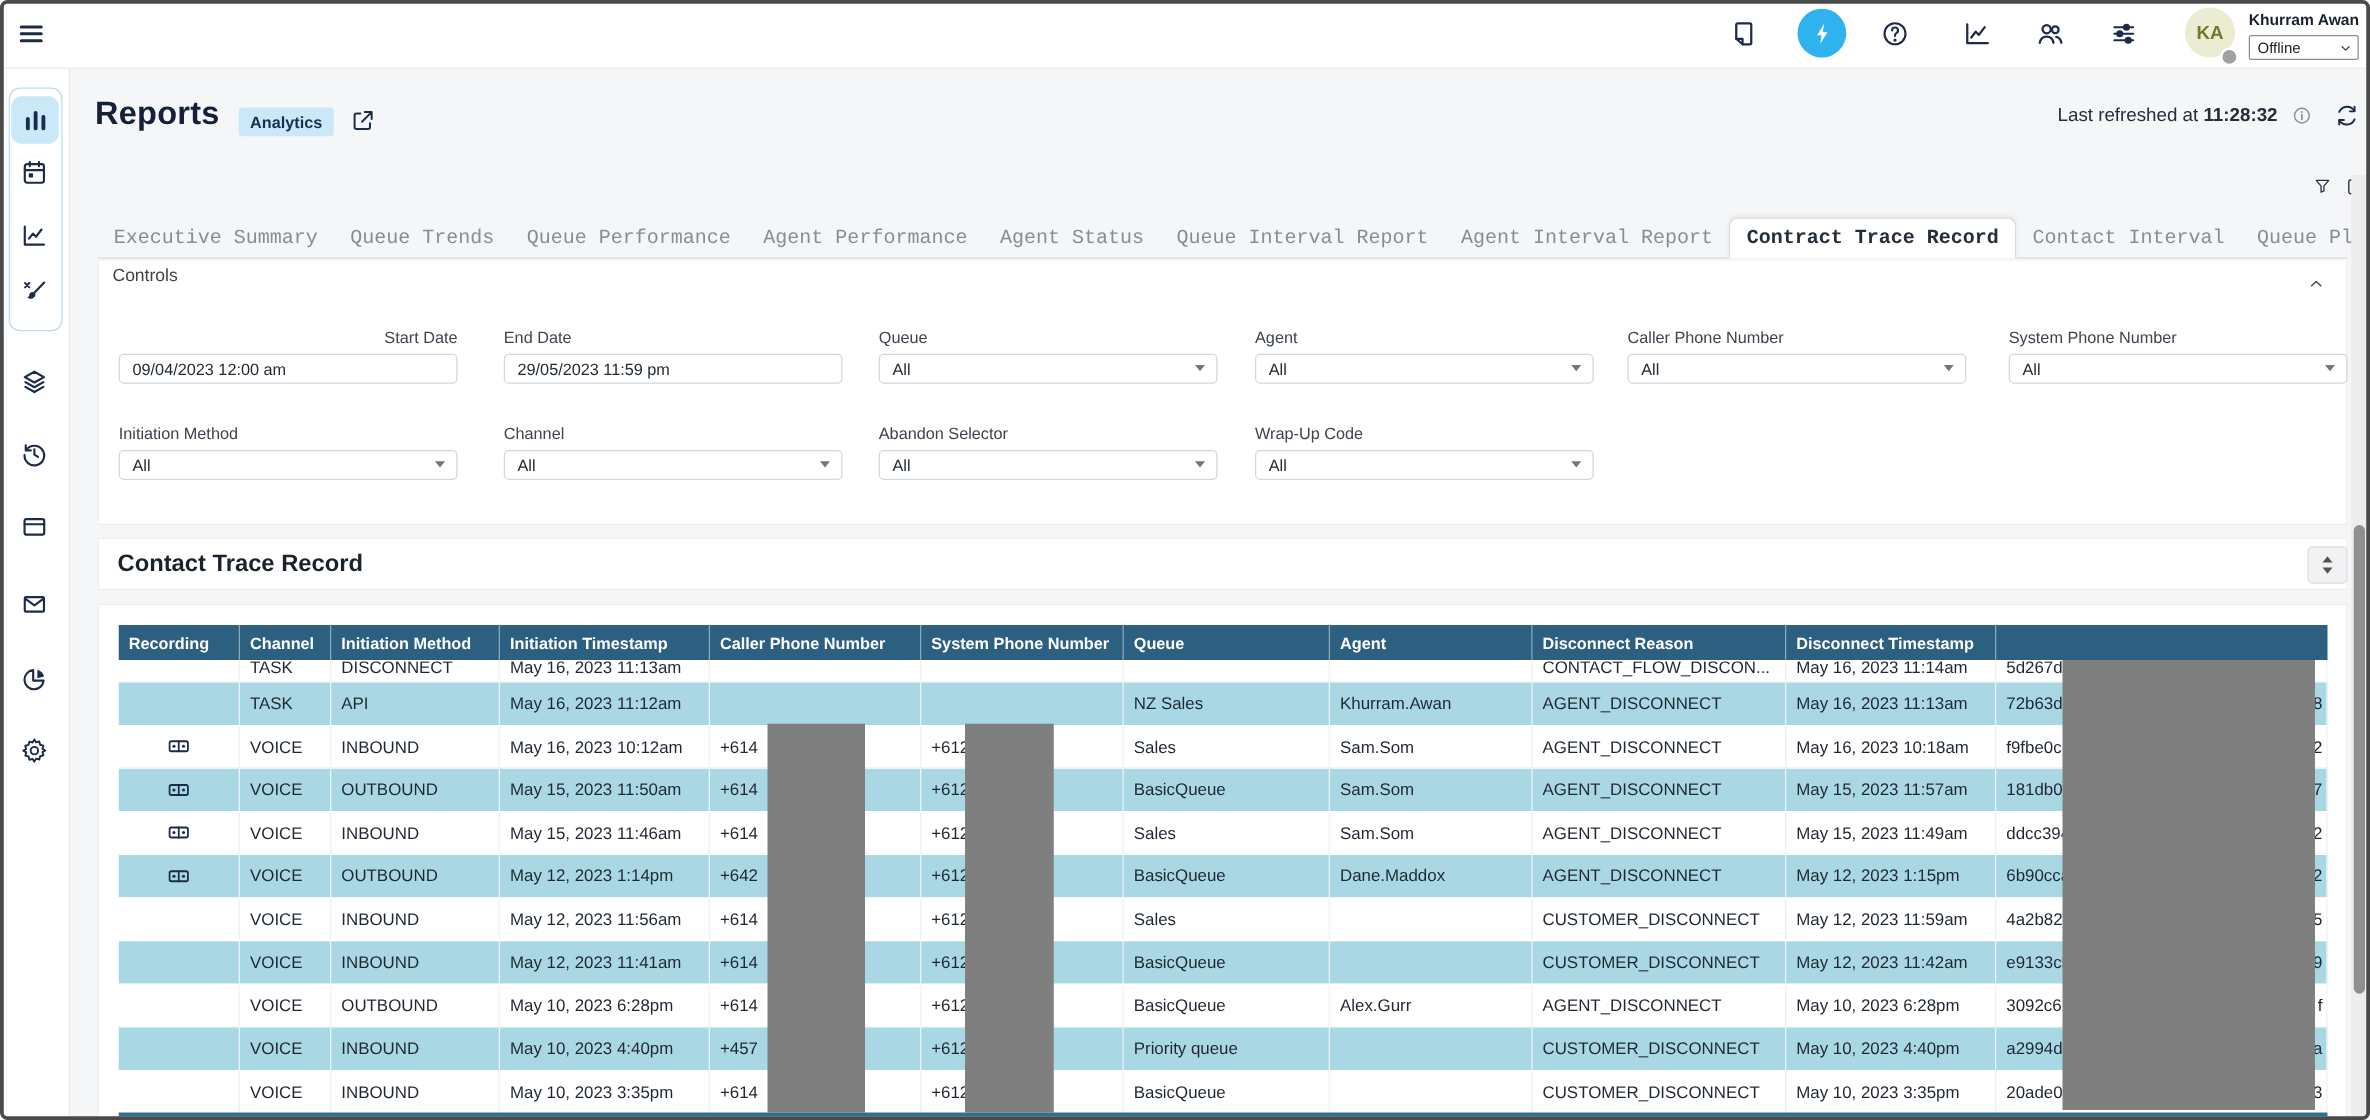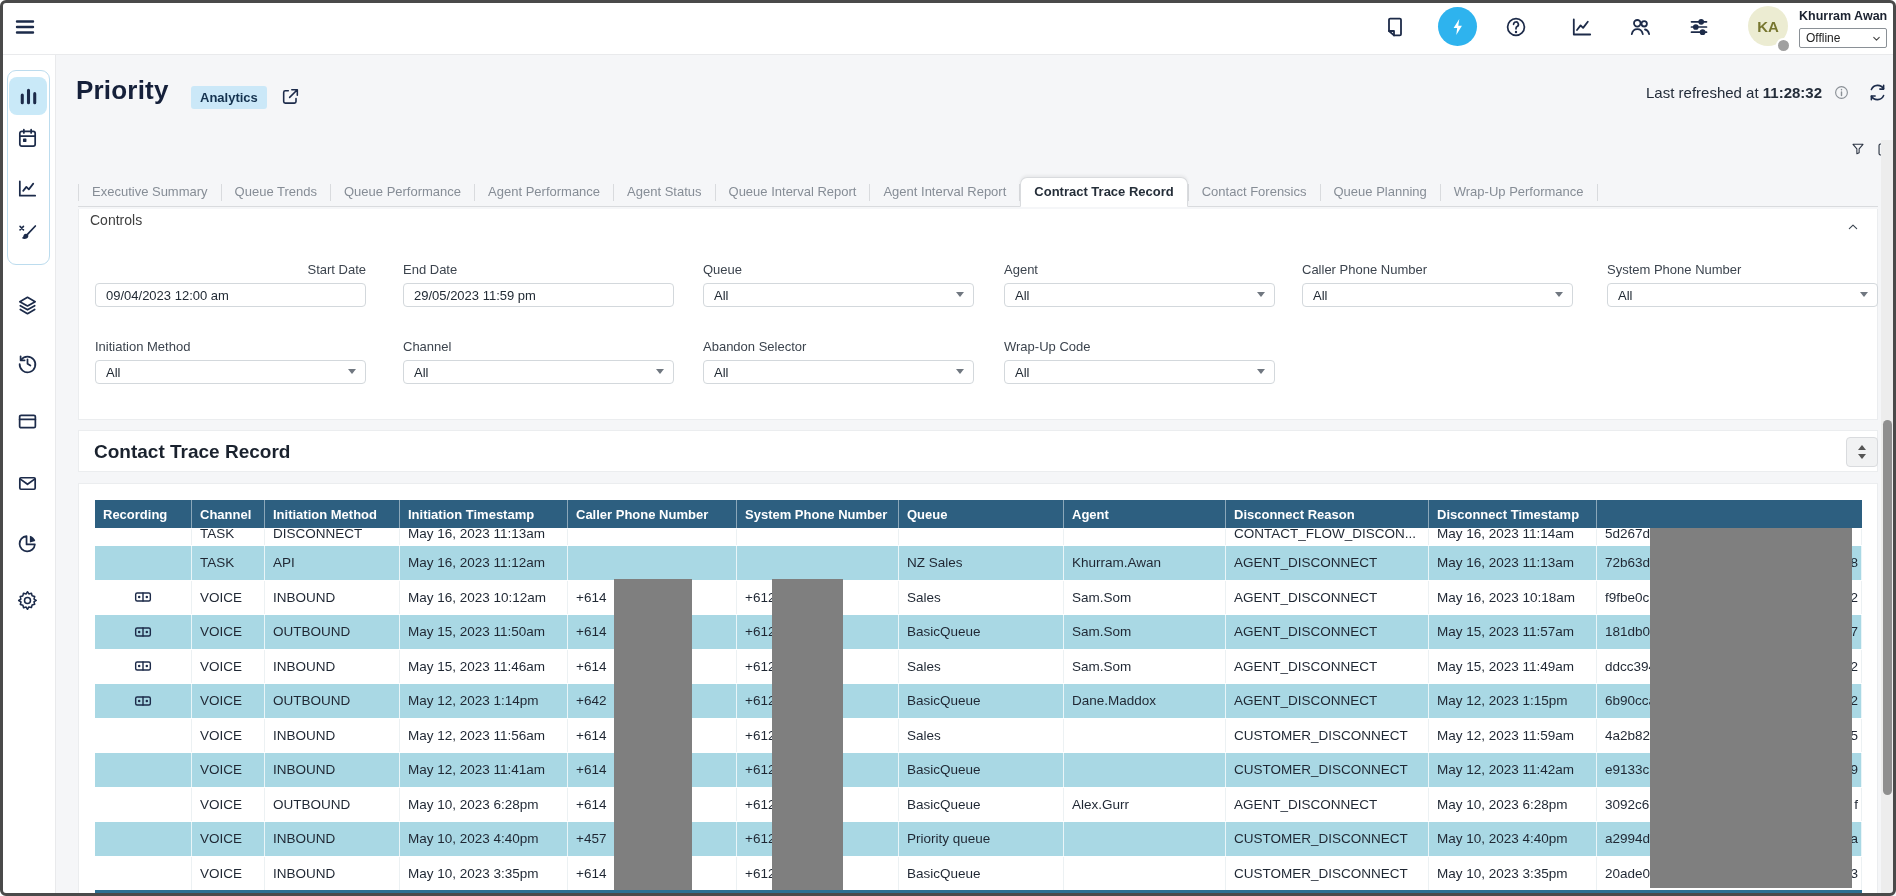--- a/index.html
+++ b/index.html
@@ -32,21 +32,21 @@
          font-size:13px;font-weight:bold;color:#14324f;display:flex;align-items:center;}
   .extlink{position:absolute;left:280px;top:86px;width:21px;height:21px;color:#1c2b4a;cursor:pointer;}
   .refreshed{position:absolute;top:84px;right:74px;font-size:15px;color:#242d3a;white-space:nowrap;}
   .refreshed b{font-weight:bold;}
   .info-ic{position:absolute;top:84px;right:46px;width:17px;height:17px;color:#8a9096;cursor:pointer;}
   .refresh-ic{position:absolute;top:82px;right:8px;width:21px;height:21px;color:#1c2b4a;cursor:pointer;}
   .funnel-ic{position:absolute;left:1850px;top:141px;width:16px;height:17px;color:#2a3342;cursor:pointer;}
   .dl-ic{position:absolute;left:1876px;top:141px;width:17px;height:17px;color:#2a3342;cursor:pointer;}
   
   .tabs{position:absolute;left:78px;top:177px;right:18px;height:29px;display:flex;align-items:flex-end;border-bottom:1px solid #d9dbde;z-index:3;}
-  .tab{position:relative;padding:6px 13px 7px 13px;font-size:13px;color:#868d96;white-space:nowrap;cursor:pointer;}
+  .tab{position:relative;padding:6px 13px 7px 13px;font-size:16px;color:#868d96;white-space:nowrap;cursor:pointer;font-family:Liberation Mono, monospace;}
   .tab-sep{width:1px;height:17px;background:#d9dbde;margin-bottom:5px;}
   .tab.active{background:#fff;border:1px solid #d9dbde;border-bottom:1px solid #fff;border-radius:7px 7px 0 0;
               font-weight:bold;color:#252e39;margin-bottom:-1px;box-shadow:0 -2px 3px rgba(0,0,0,.05);}
   
   .card{position:absolute;left:78px;width:1800px;background:#fff;border:1px solid #ebedef;box-sizing:border-box;}
   .card.controls-card{top:209px;height:211px;border-top:none;}
   .card.heading-card{top:430px;height:42px;}
   .card.table-card{top:483px;height:413px;}
   .controls-title{position:absolute;left:90px;top:212px;font-size:14px;color:#404040;z-index:2;}
   .controls-chevron{position:absolute;left:1845px;top:219px;width:16px;height:16px;color:#3a4450;cursor:pointer;z-index:2;}
@@ -206,21 +206,21 @@
       </span>
       <span class="side-ic" style="top: 535px;">
         <svg viewBox="0 0 24 24" fill="none" stroke="currentColor" stroke-width="1.6" stroke-linecap="round" stroke-linejoin="round">
           <path d="M12 2.8l1.4 2.3 2.7-.7.7 2.7 2.7.7-.7 2.7 2.3 1.4-2.3 1.4.7 2.7-2.7.7-.7 2.7-2.7-.7L12 21.2l-1.4-2.3-2.7.7-.7-2.7-2.7-.7.7-2.7L2.8 12l2.3-1.4-.7-2.7 2.7-.7.7-2.7 2.7.7z"></path>
           <circle cx="12" cy="12" r="3.1"></circle>
         </svg>
       </span>
     </div>
 </div>
 
-<div class="page-title">Priority</div>
+<div class="page-title">Reports</div>
 <div class="badge">Analytics</div>
 <span class="extlink">
     <svg viewBox="0 0 24 24" fill="none" stroke="currentColor" stroke-width="1.8" stroke-linecap="round" stroke-linejoin="round">
       <path d="M9.5 5.5H6A1.8 1.8 0 0 0 4.2 7.3v10.5A1.8 1.8 0 0 0 6 19.6h10.5a1.8 1.8 0 0 0 1.8-1.8V14.3"></path>
       <path d="M13.5 4.2h6.3v6.3M19.5 4.5L11 13"></path>
     </svg>
   </span>
 <div class="refreshed">
   <span>Last refreshed at</span>
   <b>11:28:32</b>
@@ -262,21 +262,21 @@
     <div class="tab">Agent Performance</div>
     <span class="tab-sep"></span>
     <div class="tab">Agent Status</div>
     <span class="tab-sep"></span>
     <div class="tab">Queue Interval Report</div>
     <span class="tab-sep"></span>
     <div class="tab">Agent Interval Report</div>
     <span class="tab-sep"></span>
     <div class="tab active">Contract Trace Record</div>
     <span class="tab-sep"></span>
-    <div class="tab">Contact Forensics</div>
+    <div class="tab">Contact Interval</div>
     <span class="tab-sep"></span>
     <div class="tab">Queue Planning</div>
     <span class="tab-sep"></span>
     <div class="tab">Wrap-Up Performance</div>
     <span class="tab-sep"></span>
   </div>
 
 <div class="card controls-card"></div>
 <div class="controls-title">Controls</div>
 <span class="controls-chevron">

